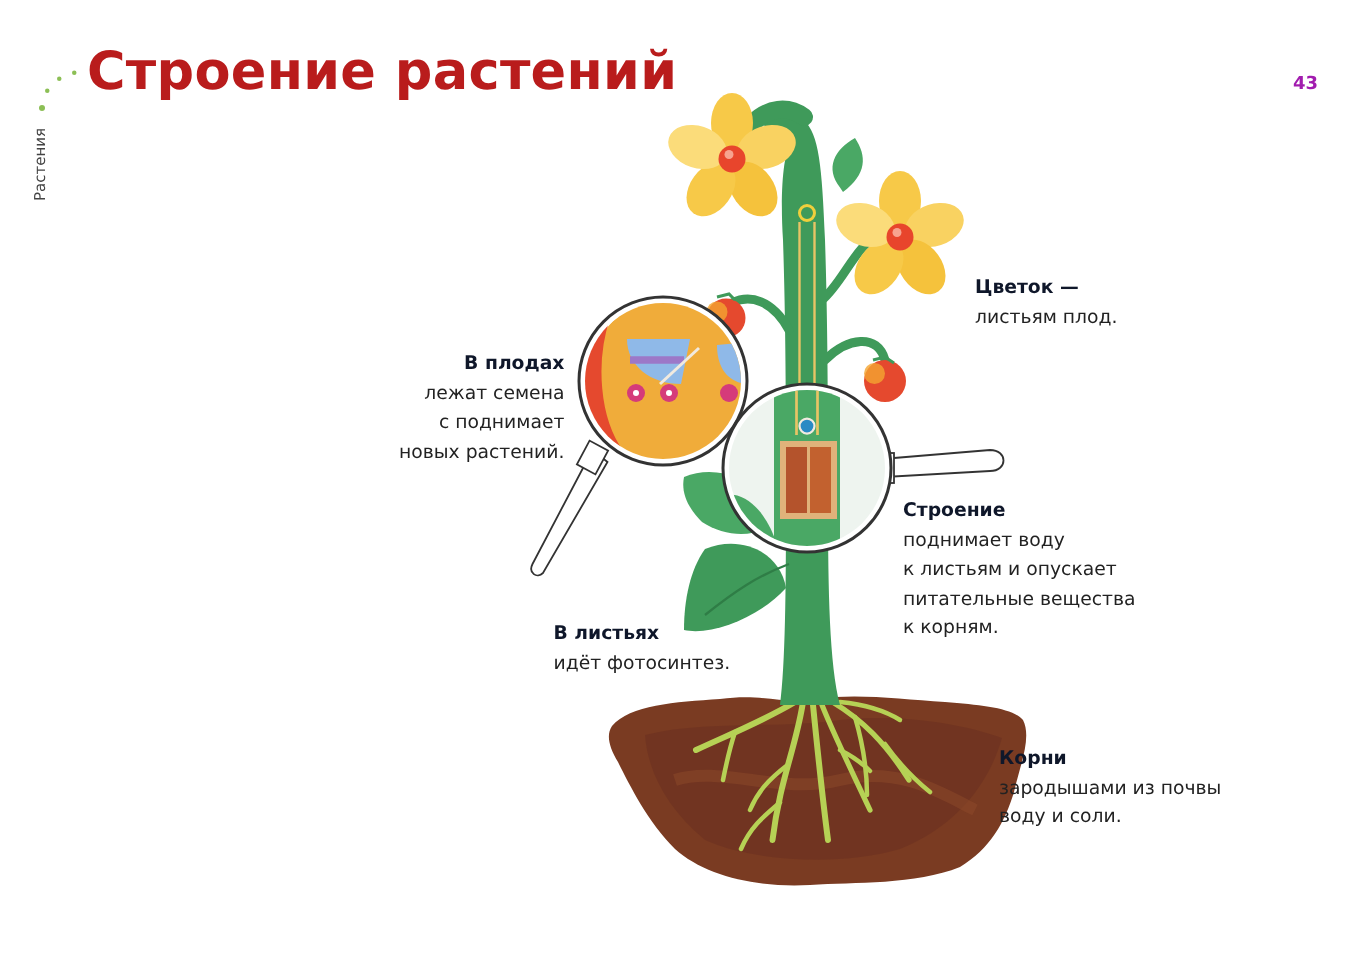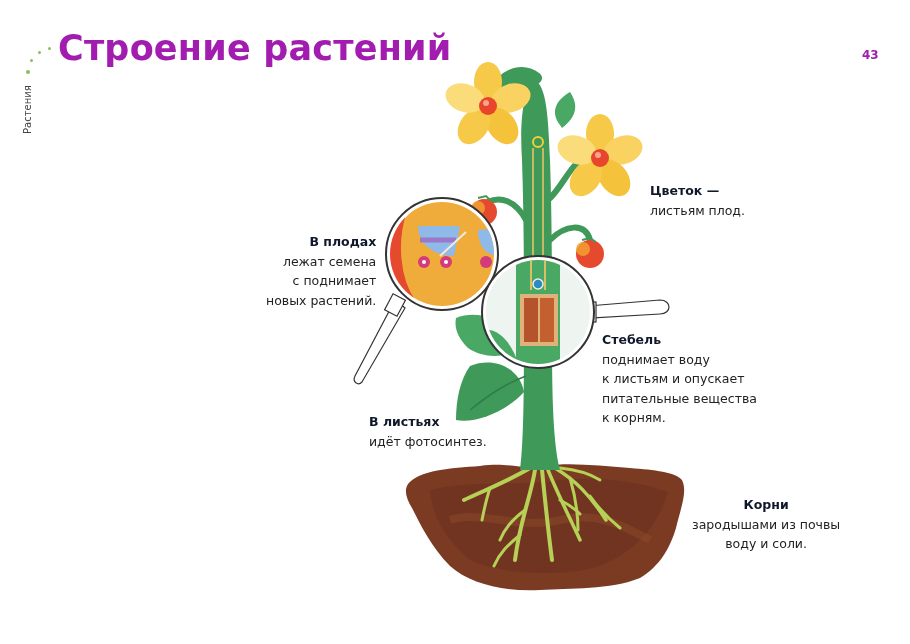--- a/index.html
+++ b/index.html
@@ -2,21 +2,21 @@
 <html><head>
   <meta charset="utf-8">
   <style>
     html, body { margin: 0; padding: 0; background: #ffffff; }
     body { width: 910px; height: 644px; position: relative; overflow: hidden; font-family: "DejaVu Sans", sans-serif; color: #1a1a1a; }
     .page { position: absolute; left: 0; top: 0; width: 910px; height: 644px; background: #fff; }
 
     .title {
       position: absolute; left: 58px; top: 26px;
       font-family: "DejaVu Sans", sans-serif; font-weight: bold;
-      font-size: 35px; letter-spacing: 0.2px; color: #a21caf;
+      font-size: 35px; letter-spacing: 0.2px; color: #b91c1c;
       line-height: 44px; white-space: nowrap;
     }
     .page-number {
       position: absolute; left: 862px; top: 48px;
       font-family: "DejaVu Sans", sans-serif; font-weight: bold;
       font-size: 12px; color: #a21caf;
     }
     .section-label {
       position: absolute; left: 22px; top: 134px;
       transform: rotate(-90deg); transform-origin: left top;
@@ -175,31 +175,31 @@
   </div>
 
   <div class="caption" style="left:266px;top:232px;text-align:right;">
     <span class="head">В плодах</span>
     <span class="line">лежат семена</span>
     <span class="line">с поднимает</span>
     <span class="line">новых растений.</span>
   </div>
 
   <div class="caption" style="left:602px;top:330px;">
-    <span class="head">Стебель</span>
+    <span class="head">Строение</span>
     <span class="line">поднимает воду</span>
     <span class="line">к листьям и опускает</span>
     <span class="line">питательные вещества</span>
     <span class="line">к корням.</span>
   </div>
 
   <div class="caption" style="left:369px;top:412px;">
     <span class="head">В листьях</span>
     <span class="line">идёт фотосинтез.</span>
   </div>
 
-  <div class="caption" style="left:692px;top:495px;text-align:center;">
+  <div class="caption" style="left:666px;top:495px;">
     <span class="head">Корни</span>
     <span class="line">зародышами из почвы</span>
     <span class="line">воду и соли.</span>
   </div>
 
 </div>
 
 </body></html>

